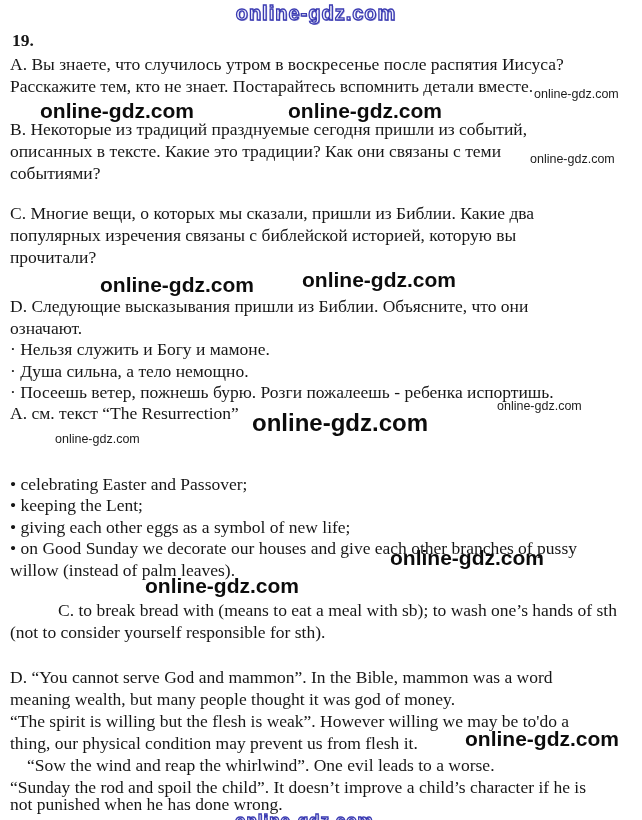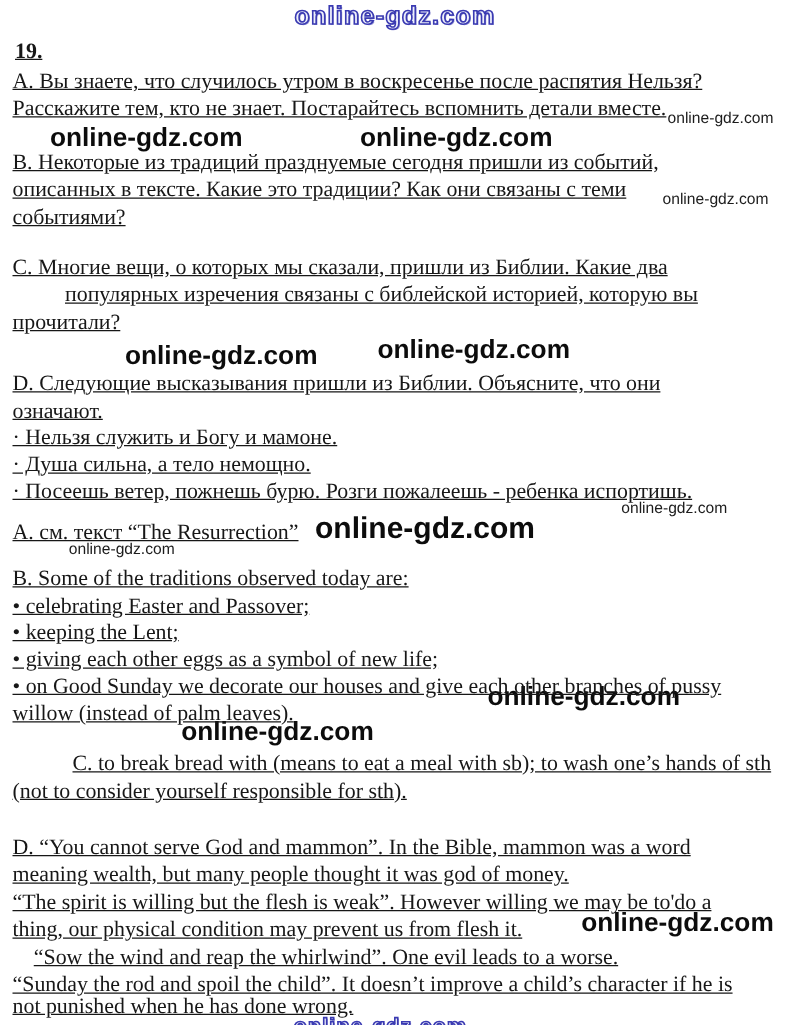--- a/index.html
+++ b/index.html
@@ -12,21 +12,20 @@
     font-family: "Liberation Serif", serif;
     color: #161616;
   }
   .ln {
     position: absolute;
     left: 10px;
     font-size: 17.5px;
     line-height: 21px;
     white-space: nowrap;
     color: #171717;
-    text-decoration: underline;
   }
   .bold { font-weight: bold; }
   
   .wm {
     position: absolute;
     font-family: "Liberation Sans", sans-serif;
     font-weight: bold;
     font-size: 21px;
     color: #0c0c0c;
     white-space: nowrap;
@@ -72,41 +71,40 @@
   <div class="wm" style="left:145px; top:574px;">online-gdz.com</div>
   <div class="wm" style="left:465px; top:727px;">online-gdz.com</div>
 
   <div class="wm-sm" style="left:534px; top:87px;">online-gdz.com</div>
   <div class="wm-sm" style="left:530px; top:152px;">online-gdz.com</div>
   <div class="wm-sm" style="left:497px; top:399px;">online-gdz.com</div>
   <div class="wm-sm" style="left:55px;  top:432px;">online-gdz.com</div>
 
   <div class="ln bold" style="top:30px; left:12px;">19.</div>
 
-  <div class="ln" style="top:54px;">А. Вы знаете, что случилось утром в воскресенье после распятия Нельзя?</div>
+  <div class="ln" style="top:54px;">А. Вы знаете, что случилось утром в воскресенье после распятия Иисуса?</div>
   <div class="ln" style="top:76px;">Расскажите тем, кто не знает. Постарайтесь вспомнить детали вместе.</div>
 
   <div class="ln" style="top:119px;">В. Некоторые из традиций празднуемые сегодня пришли из событий,</div>
   <div class="ln" style="top:141px;">описанных в тексте. Какие это традиции? Как они связаны с теми</div>
   <div class="ln" style="top:163px;">событиями?</div>
 
   <div class="ln" style="top:203px;">С. Многие вещи, о которых мы сказали, пришли из Библии. Какие два</div>
-  <div class="ln" style="top:225px;margin-left:42px;">популярных изречения связаны с библейской историей, которую вы</div>
+  <div class="ln" style="top:225px;">популярных изречения связаны с библейской историей, которую вы</div>
   <div class="ln" style="top:247px;">прочитали?</div>
 
   <div class="ln" style="top:296px;">D. Следующие высказывания пришли из Библии. Объясните, что они</div>
   <div class="ln" style="top:318px;">означают.</div>
 
   <div class="ln" style="top:339px;">· Нельзя служить и Богу и мамоне.</div>
   <div class="ln" style="top:361px;">· Душа сильна, а тело немощно.</div>
   <div class="ln" style="top:382px;">· Посеешь ветер, пожнешь бурю. Розги пожалеешь - ребенка испортишь.</div>
 
-  <div class="ln" style="top:403px;margin-top:12px;">А. см. текст “The Resurrection”</div>
+  <div class="ln" style="top:403px;">А. см. текст “The Resurrection”</div>
 
-  <div class="ln" style="top:452px;">B. Some of the traditions observed today are:</div>
   <div class="ln" style="top:474px;">• celebrating Easter and Passover;</div>
   <div class="ln" style="top:495px;">• keeping the Lent;</div>
   <div class="ln" style="top:517px;">• giving each other eggs as a symbol of new life;</div>
   <div class="ln" style="top:538px;">• on Good Sunday we decorate our houses and give each other branches of pussy</div>
   <div class="ln" style="top:560px;">willow (instead of palm leaves).</div>
 
   <div class="ln" style="top:600px;margin-left:48px;">C. to break bread with (means to eat a meal with sb); to wash one’s hands of sth</div>
   <div class="ln" style="top:622px;">(not to consider yourself responsible for sth).</div>
 
   <div class="ln" style="top:667px;">D. “You cannot serve God and mammon”. In the Bible, mammon was a word</div>

